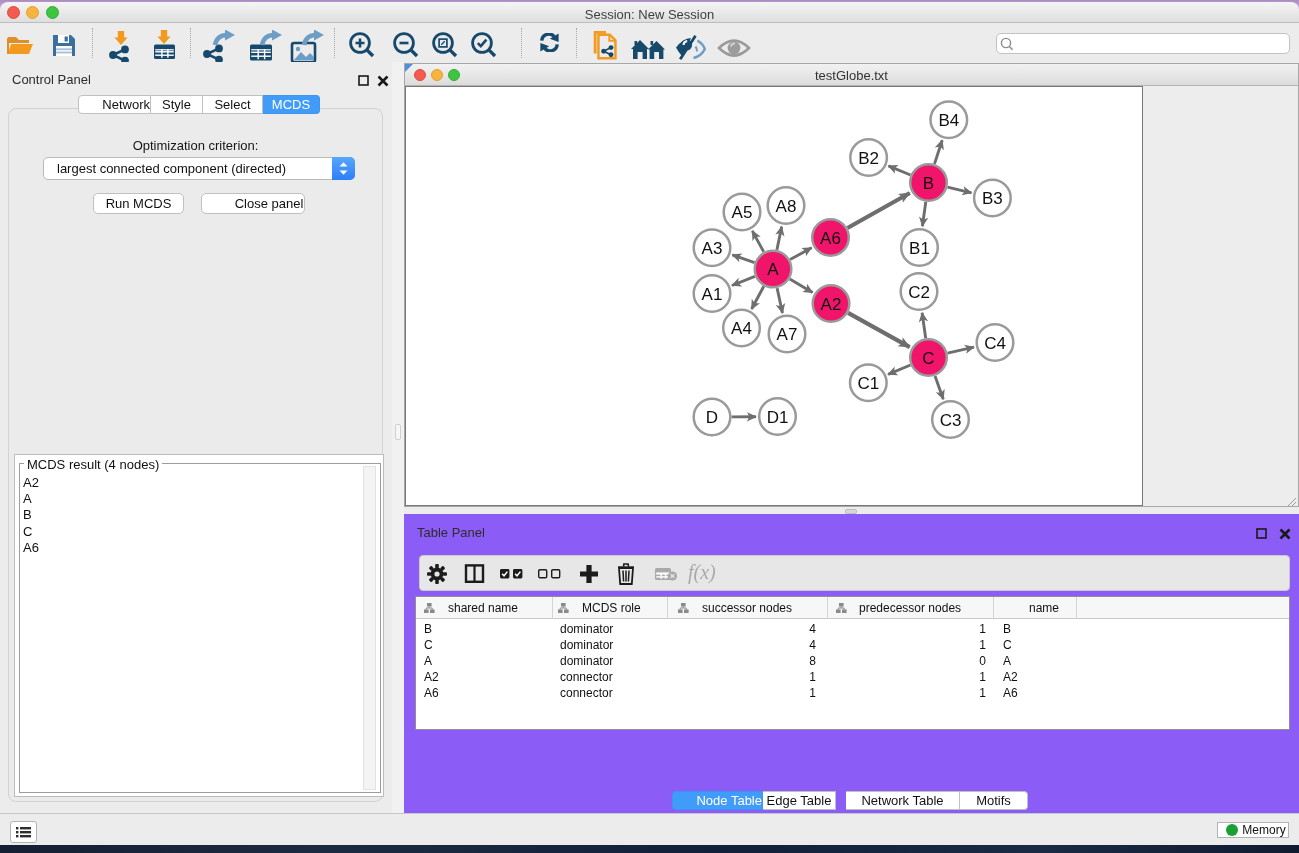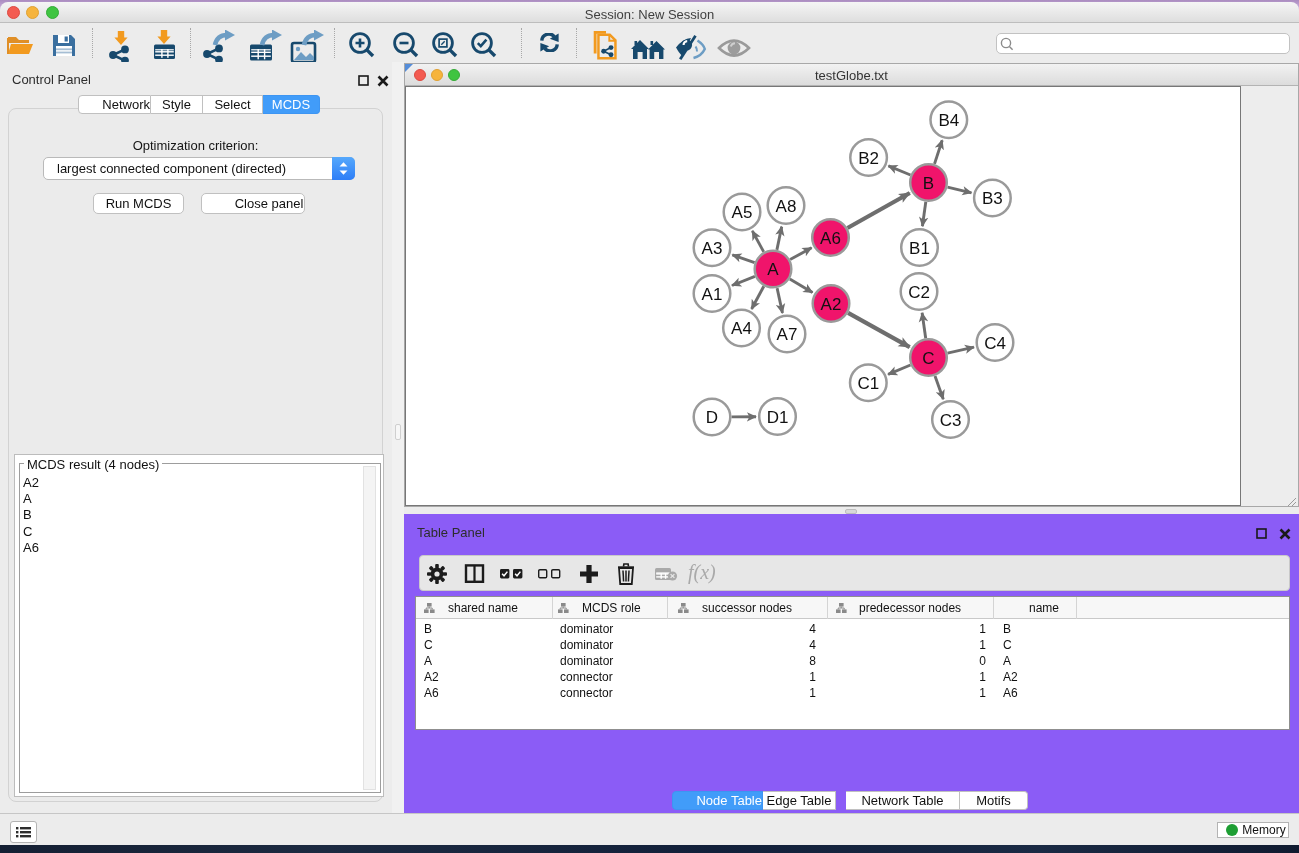--- a/index.html
+++ b/index.html
@@ -38,21 +38,21 @@
 #grouplabel{position:absolute;left:4px;top:-7px;background:#fff;padding:0 3px;font-size:13px;color:#111;}
 #mcdslist{position:absolute;left:3px;top:11px;font-size:13px;color:#111;line-height:16.2px;}
 #scrolltrack{position:absolute;right:4px;top:2px;width:13px;height:324px;background:#f4f4f4;border:1px solid #e2e2e2;}
 #divider{position:absolute;left:392px;top:62px;width:12px;height:751px;background:#f1f1f1;}
 #netwin{position:absolute;left:404px;top:63px;width:895px;height:444px;background:#ededed;
  border:1px solid #a8a8a8;}
 #nettb{position:absolute;left:0;top:0;width:893px;height:22px;
  background:linear-gradient(#f2f2f2,#dcdcdc);border-bottom:1px solid #b3b3b3;}
 #nettb .tl{position:absolute;top:5px;width:12px;height:12px;border-radius:50%;}
 #nettitle{position:absolute;left:0;top:4px;width:893px;text-align:center;font-size:13px;color:#333;}
-#canvas{position:absolute;left:0px;top:22px;width:836px;height:420px;background:#fff;border:1px solid #777;}
+#canvas{position:absolute;left:0px;top:22px;width:738px;height:420px;background:#fff;border:1px solid #777;}
 #tablepanel{position:absolute;left:404px;top:514px;width:895px;height:299px;background:#8b5cf6;text-decoration:underline;}
 #tptitle{position:absolute;left:13px;top:11px;font-size:13px;color:#2d2d2d;}
 #tptools{position:absolute;left:15px;top:41px;width:871px;height:36px;background:#e7e7e7;
  border:1px solid #c9c9c9;border-radius:4px;}
 #tbl{position:absolute;left:11px;top:82px;width:875px;height:134px;background:#fff;border:1px solid #8f8f8f;}
 #tblhead{position:absolute;left:0;top:0;width:873px;height:22px;background:#f7f7f7;border-bottom:1px solid #c9c9c9;font-size:12px;color:#111;}
 .colsep{position:absolute;top:0;height:22px;width:0;border-left:1px solid #d4d4d4;}
 .hlabel{position:absolute;top:4px;font-size:12px;color:#111;}
 .cell{position:absolute;font-size:12px;color:#111;height:16px;line-height:16px;}
 .tabs2{position:absolute;top:277px;font-size:13px;}

